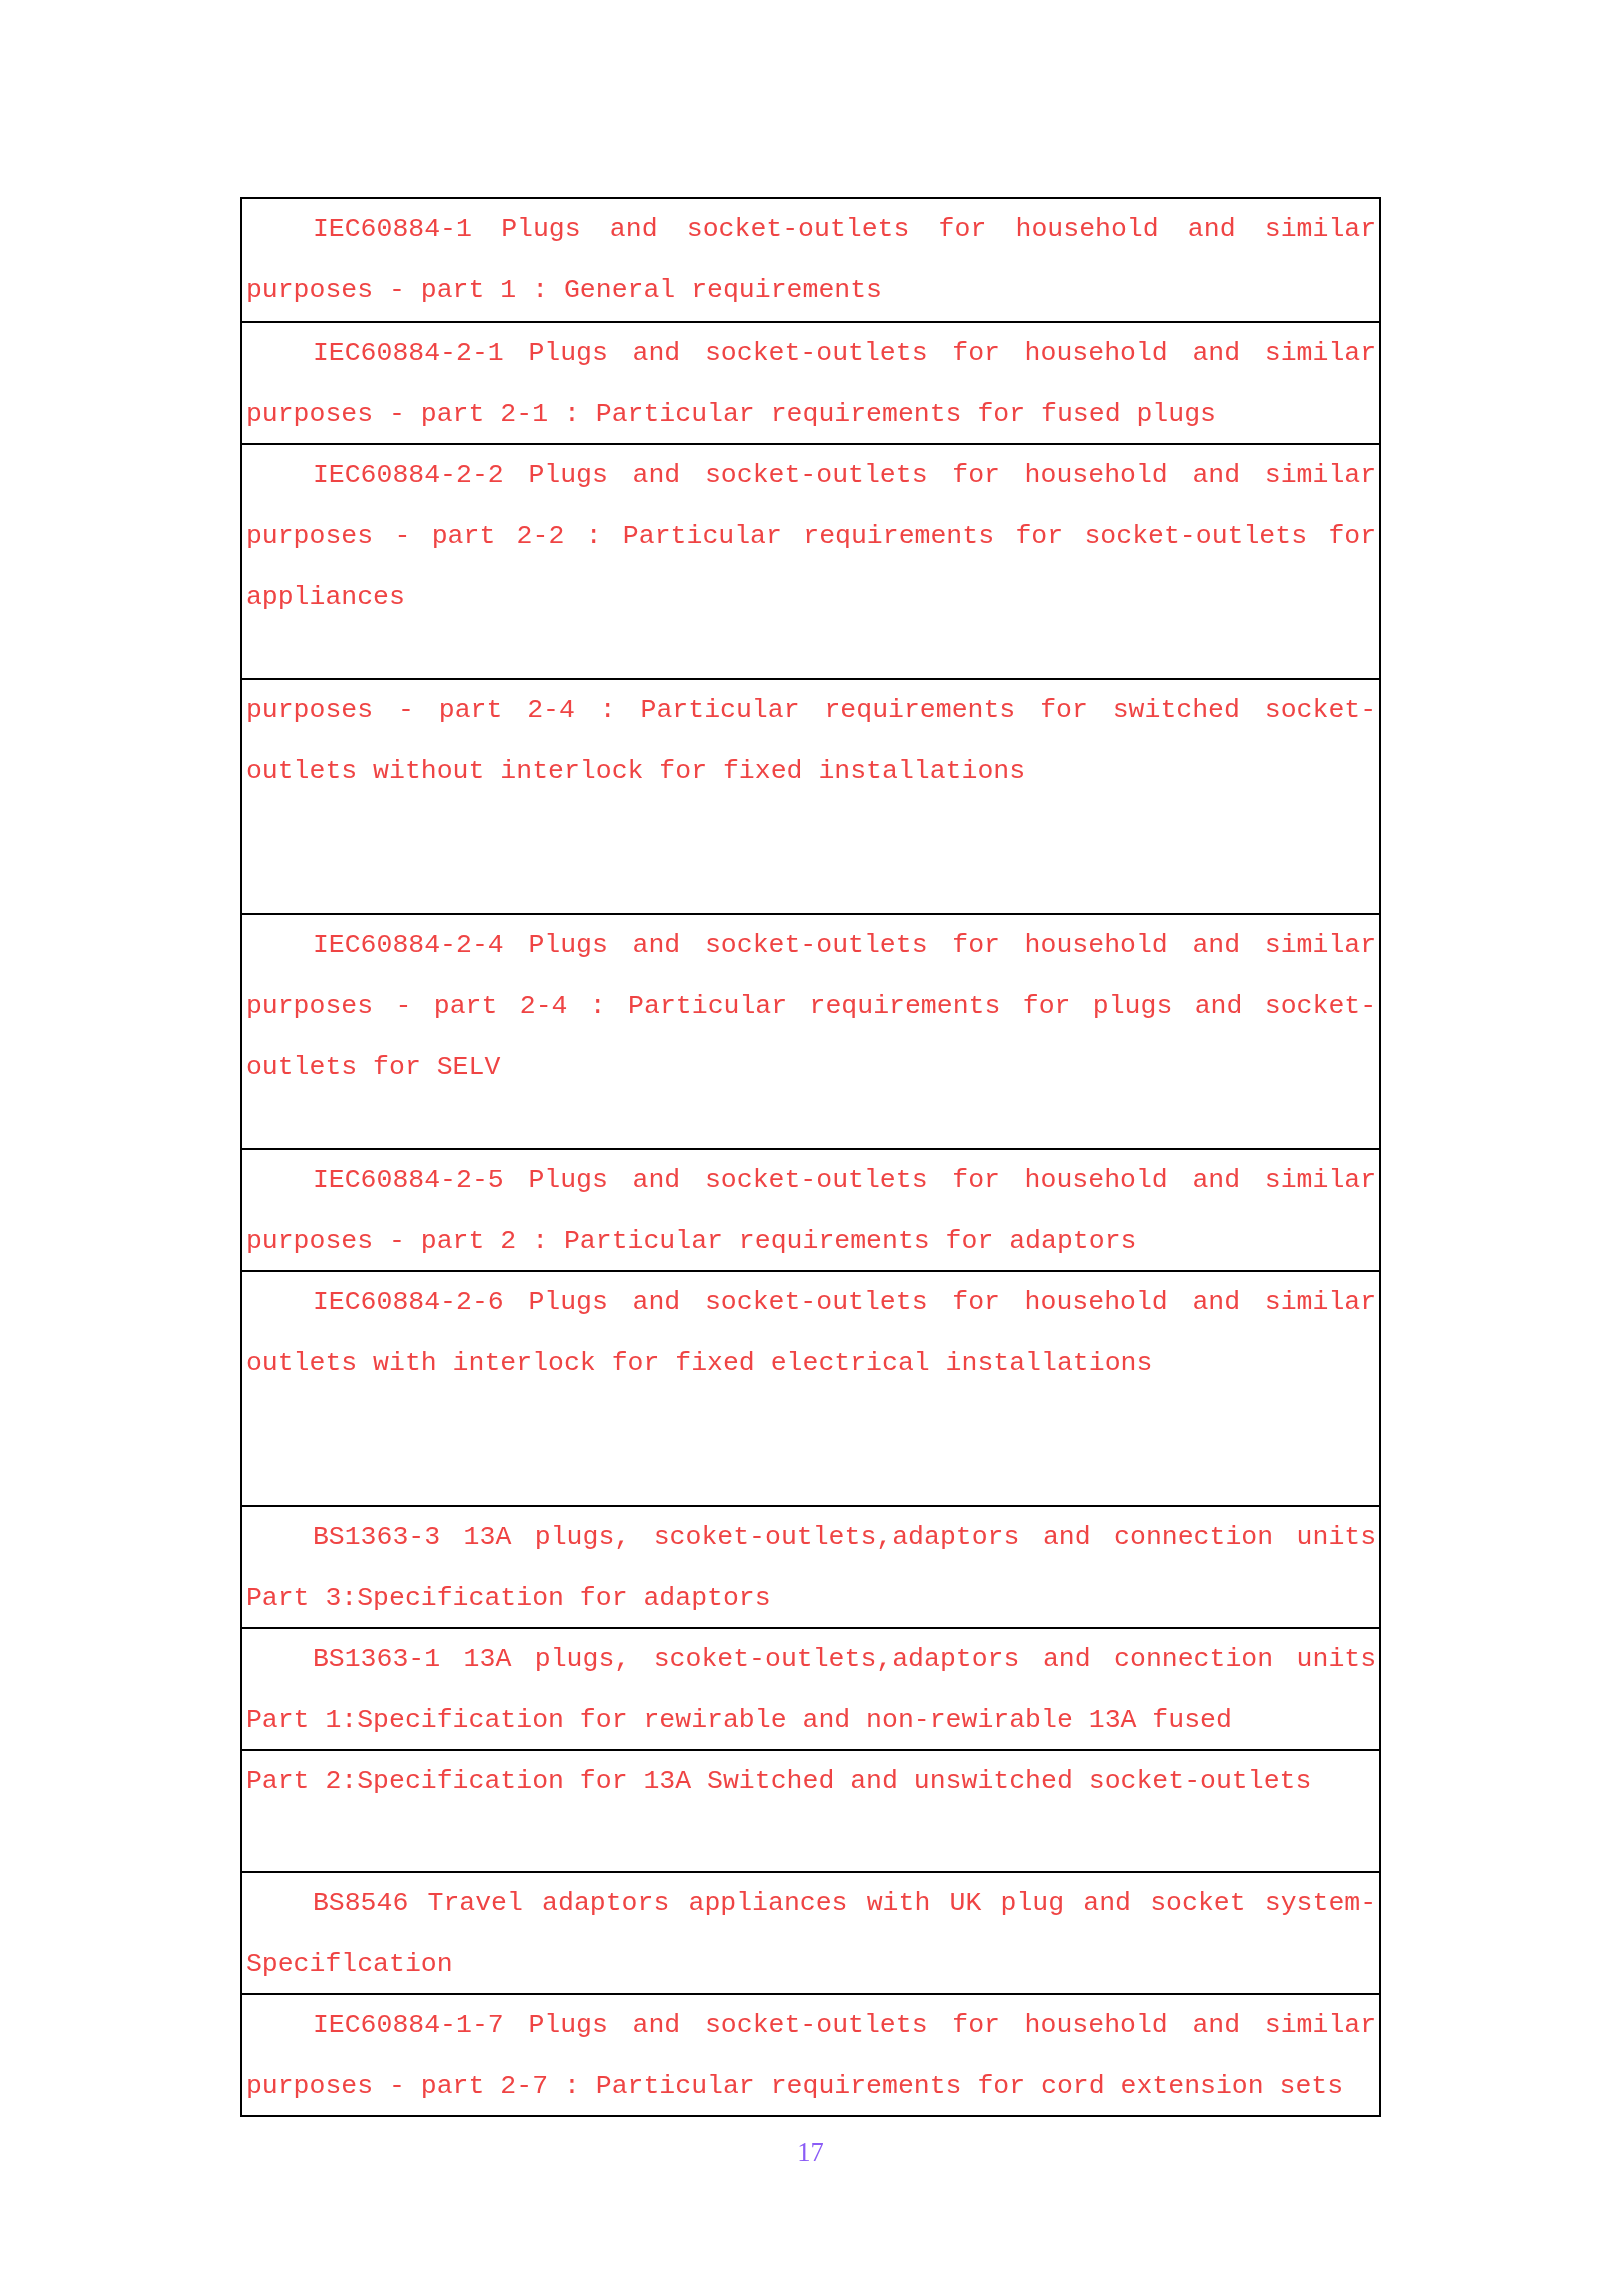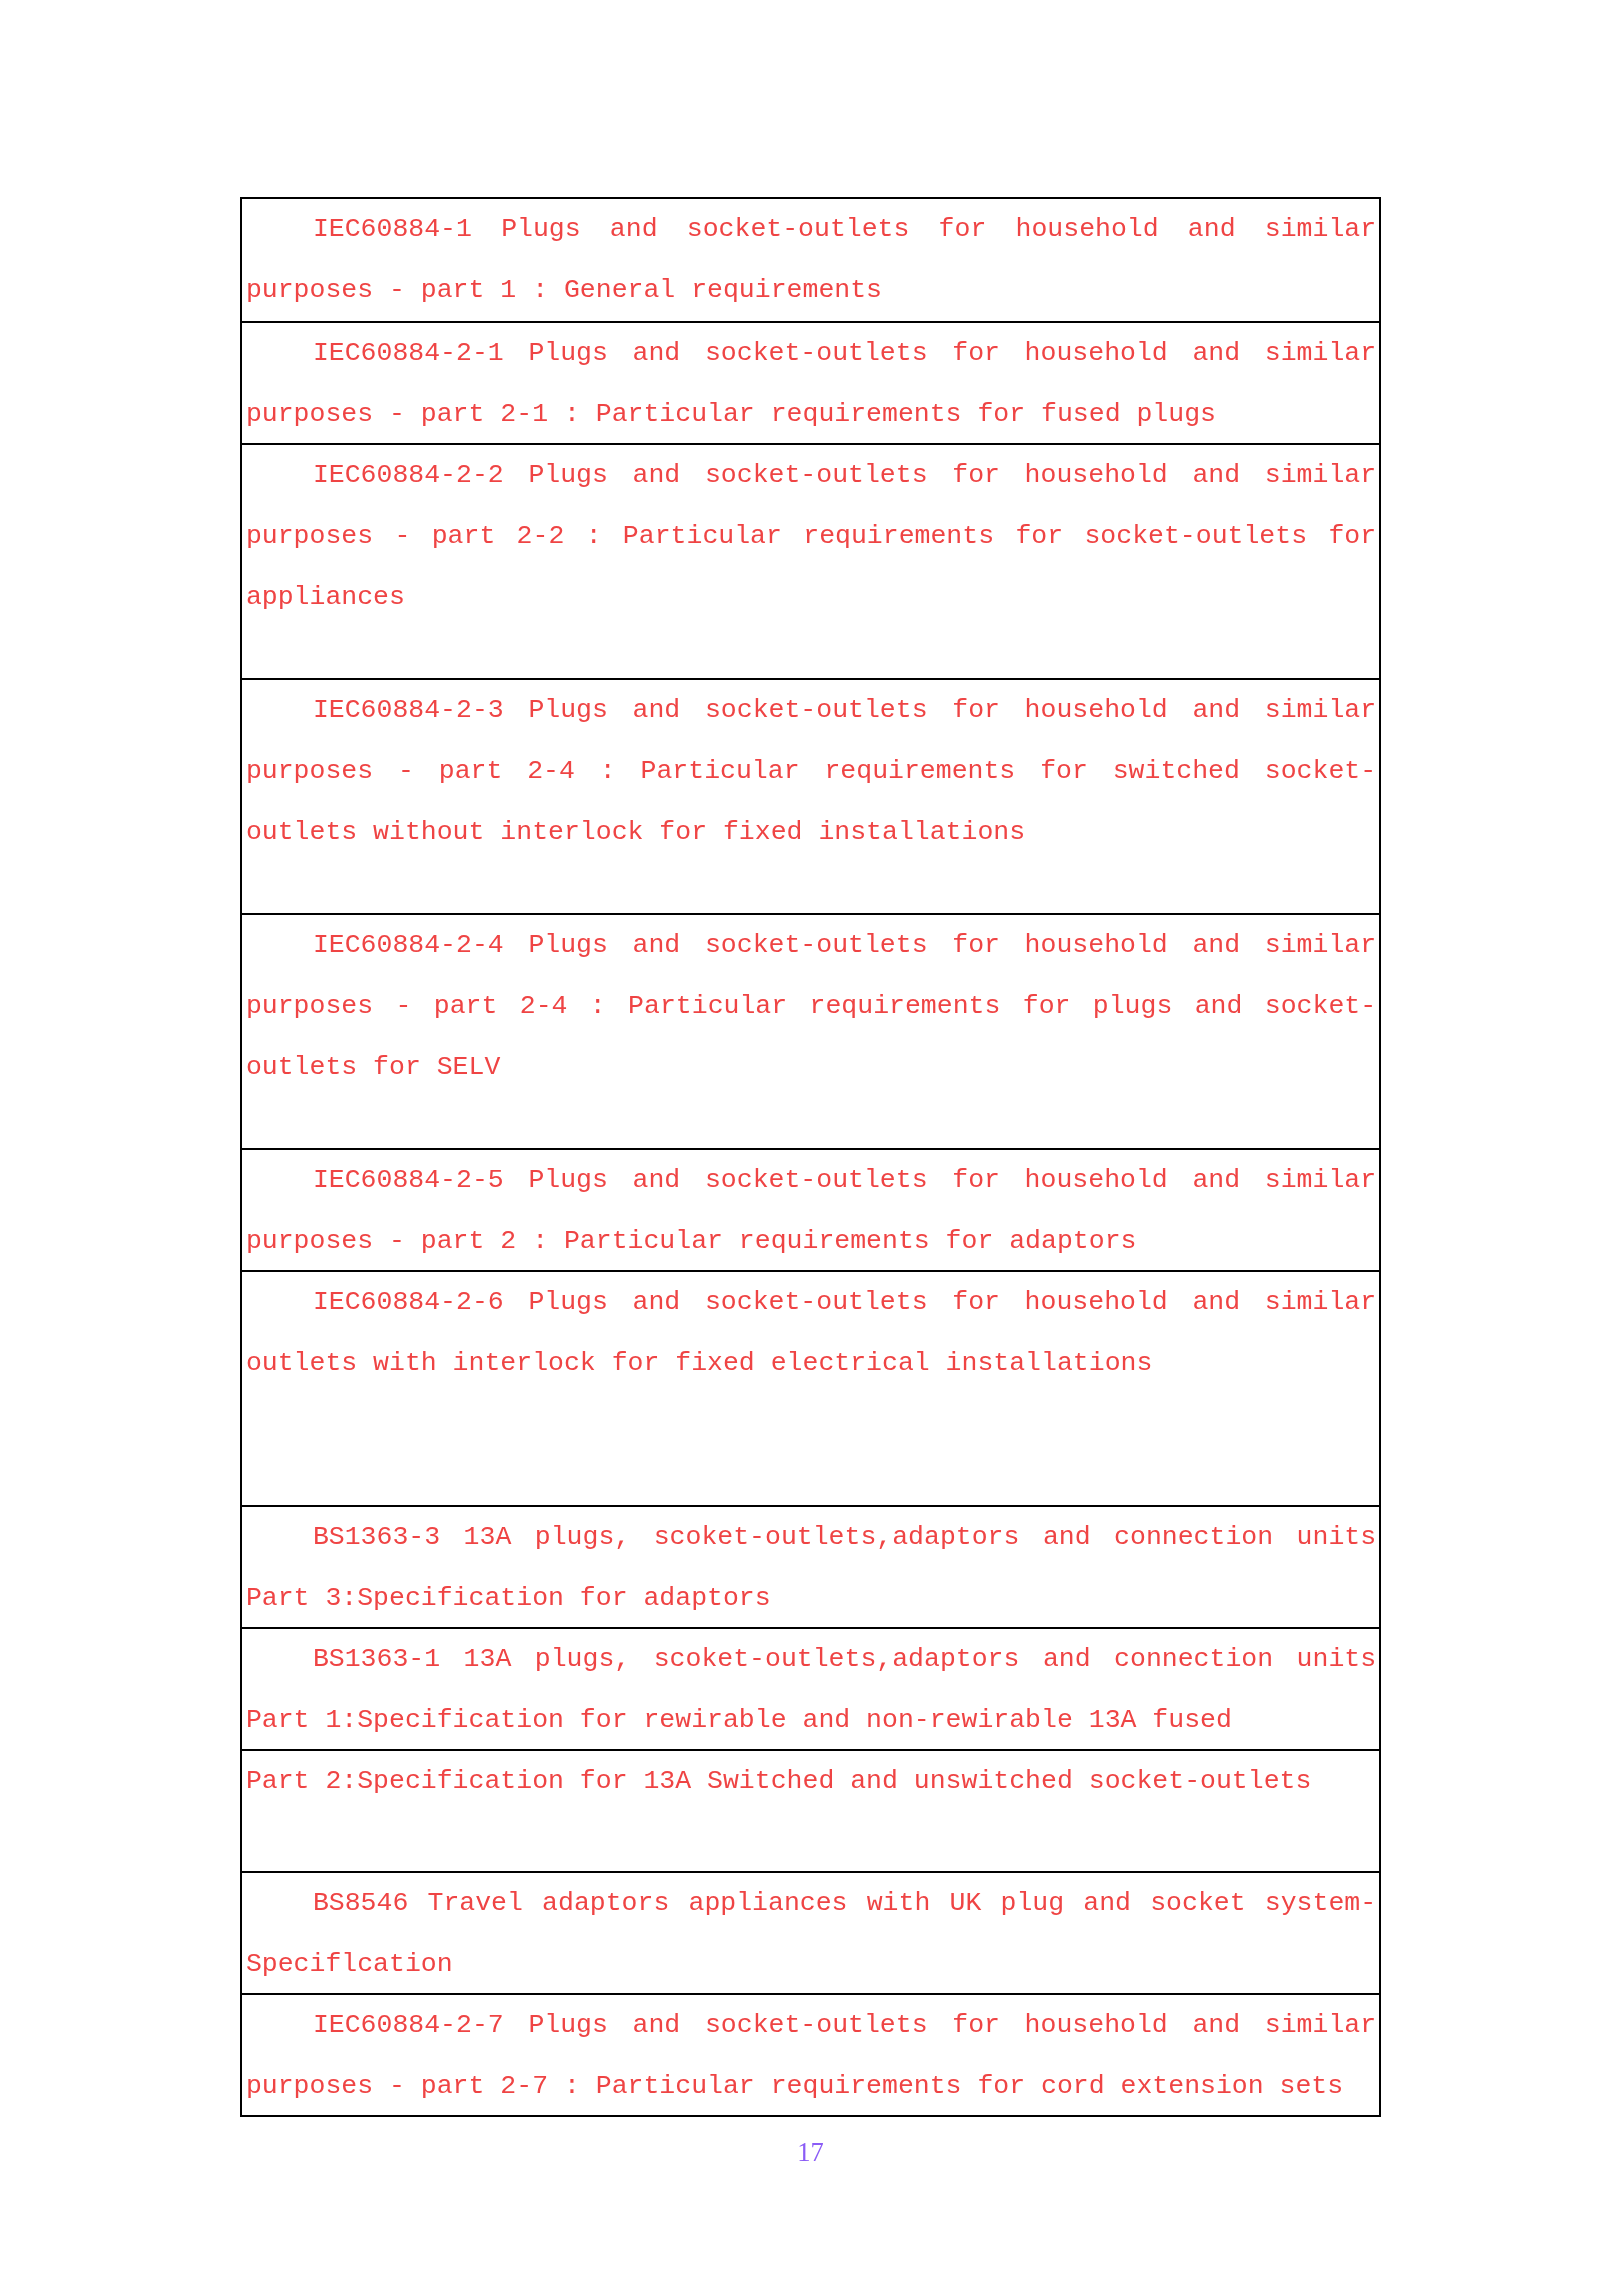--- a/index.html
+++ b/index.html
@@ -40,21 +40,20 @@
     <div class="row l2">
       <div class="line just first">IEC60884-2-1 Plugs and socket-outlets for household and similar</div>
       <div class="line">purposes - part 2-1 : Particular requirements for fused plugs</div>
     </div>
     <div class="row l3">
       <div class="line just first">IEC60884-2-2 Plugs and socket-outlets for household and similar</div>
       <div class="line just">purposes - part 2-2 : Particular requirements for socket-outlets for</div>
       <div class="line">appliances</div>
     </div>
     <div class="row l3">
-      <div class="line just first">IEC60884-2-3 Plugs and socket-outlets for household and similar</div>
       <div class="line just">purposes - part 2-4 : Particular requirements for switched socket-</div>
       <div class="line">outlets without interlock for fixed installations</div>
     </div>
     <div class="row l3">
       <div class="line just first">IEC60884-2-4 Plugs and socket-outlets for household and similar</div>
       <div class="line just">purposes - part 2-4 : Particular requirements for plugs and socket-</div>
       <div class="line">outlets for SELV</div>
     </div>
     <div class="row l2">
       <div class="line just first">IEC60884-2-5 Plugs and socket-outlets for household and similar</div>
@@ -73,20 +72,20 @@
       <div class="line">Part 1:Specification for rewirable and non-rewirable 13A fused</div>
     </div>
     <div class="row l2">
       <div class="line">Part 2:Specification for 13A Switched and unswitched socket-outlets</div>
     </div>
     <div class="row l2">
       <div class="line just first">BS8546 Travel adaptors appliances with UK plug and socket system-</div>
       <div class="line">Speciflcation</div>
     </div>
     <div class="row l2">
-      <div class="line just first">IEC60884-2-7 Plugs and socket-outlets for household and similar</div>
+      <div class="line just first">IEC60884-1-7 Plugs and socket-outlets for household and similar</div>
       <div class="line">purposes - part 2-7 : Particular requirements for cord extension sets</div>
     </div>
   </div>
 
   <div class="page-number">17</div>
 </div>
 
 
 </body></html>

